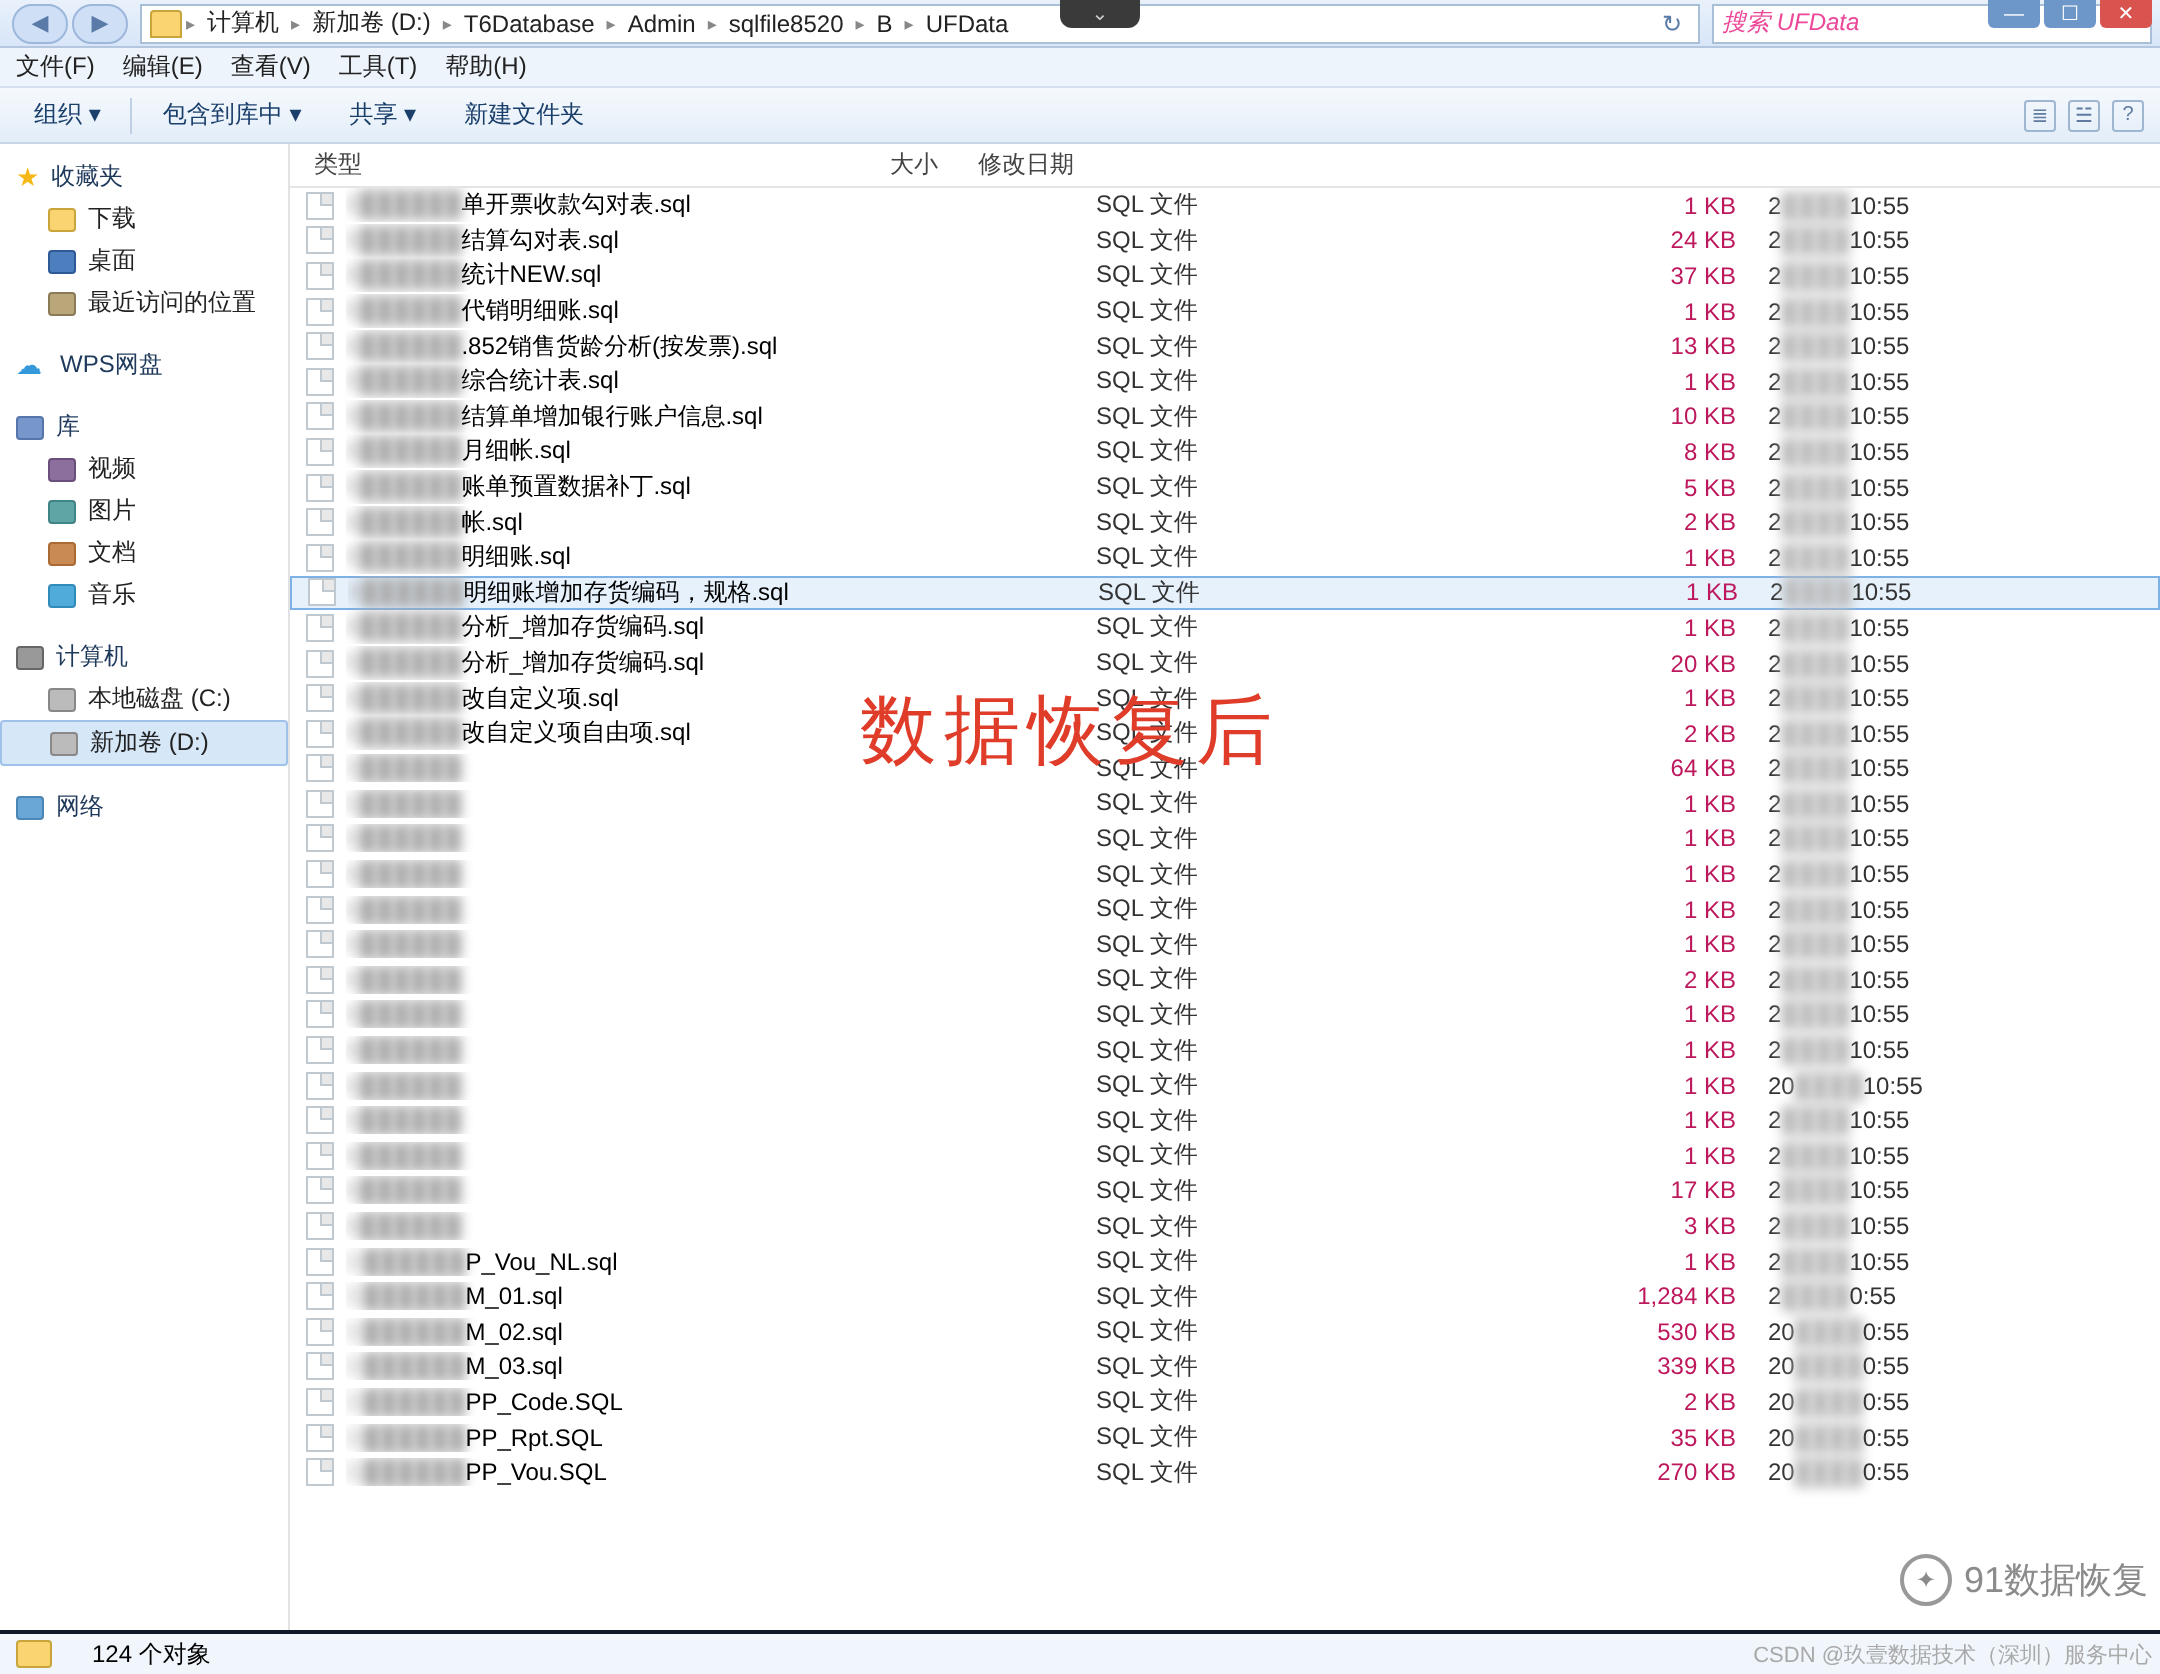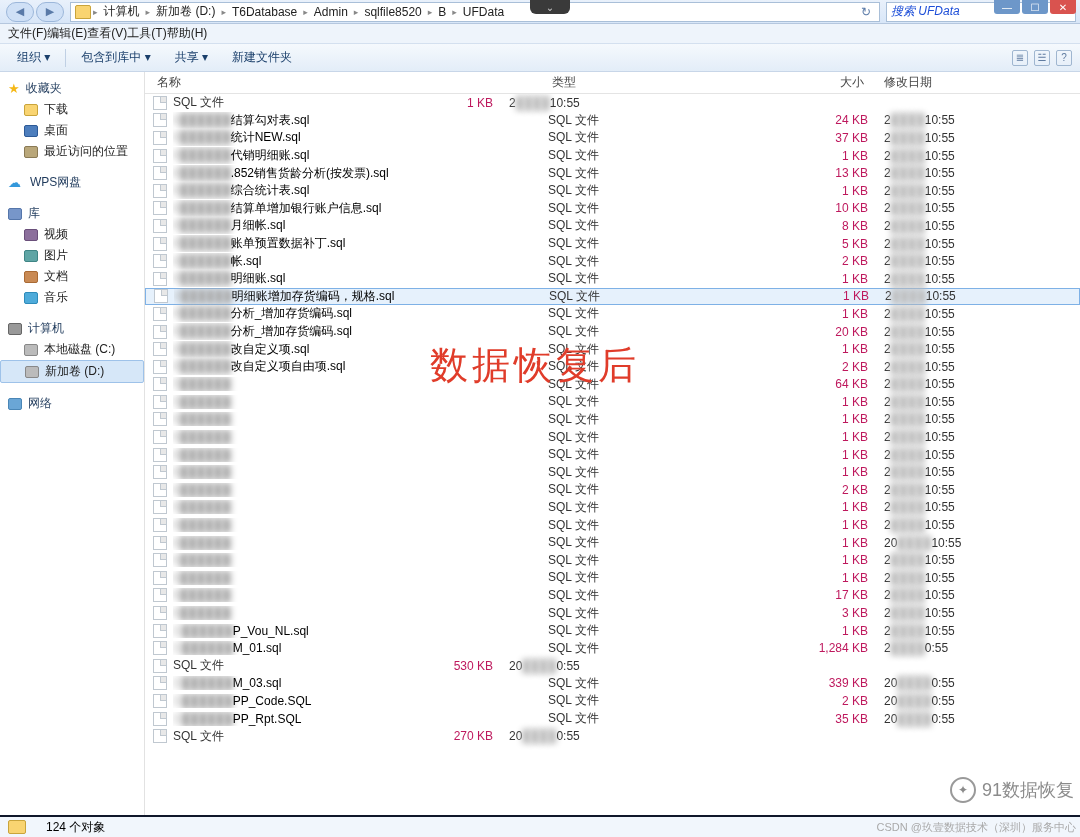--- a/index.html
+++ b/index.html
@@ -7,28 +7,28 @@
 
 
 .titlebar { height: 24px; background: linear-gradient(#e9f1fb,#d8e6f8); display: flex; align-items: center; border-bottom: 1px solid #b5c7de; }
 .nav-btns { display: flex; gap: 2px; margin-left: 6px; }
 .nav-btn { width: 28px; height: 20px; border-radius: 10px; background: #cfe0f6; border: 1px solid #9cb7da; display:flex; align-items:center; justify-content:center; color:#5a7aa8; font-size:11px; }
 .breadcrumb { flex:1; margin: 0 6px; height: 20px; background: #fff; border: 1px solid #a9bfd8; display:flex; align-items:center; padding:0 4px; gap:2px; overflow:hidden; }
 .bc-folder { width:16px; height:14px; background:#f9d471; border:1px solid #c9a43b; border-radius:2px 2px 0 0; }
 .bc-item { padding:0 4px; white-space:nowrap; color:#222; }
 .bc-sep { color:#888; font-size:9px; }
 .bc-refresh { margin-left:auto; color:#5a7aa8; padding:0 4px; }
-.searchbox { width: 190px; height:20px; background:#fff; border:1px solid #a9bfd8; margin-right:4px; display:flex; align-items:center; padding:0 4px; color:#1d4ed8; font-style:italic; }
+.searchbox { width: 220px; height:20px; background:#fff; border:1px solid #a9bfd8; margin-right:4px; display:flex; align-items:center; padding:0 4px; color:#ec4899; font-style:italic; }
 .dropdown-tab { position:absolute; left:530px; top:0; width:40px; height:14px; background:#3a3a3a; border-radius:0 0 6px 6px; display:flex; align-items:center; justify-content:center; color:#ccc; font-size:10px; }
 .win-ctrl { position:absolute; right:4px; top:0; display:flex; gap:2px; }
 .win-btn { width:26px; height:14px; border-radius:0 0 3px 3px; display:flex; align-items:center; justify-content:center; font-size:10px; color:#fff; }
 .win-min { background:#6d97c9; } .win-max { background:#6d97c9; } .win-close { background:#d9534f; }
 
 
-.menubar { height: 20px; background:#eef4fb; display:flex; align-items:center; padding:0 8px; border-bottom:1px solid #d4e0ef; }
+.menubar { height: 20px; background:#eef4fb; display:flex; align-items:center; gap:14px; padding:0 8px; border-bottom:1px solid #d4e0ef; }
 .menu-item { color:#222; }
 
 
 .toolbar { height: 28px; background: linear-gradient(#f5f9fd,#e3edf8); display:flex; align-items:center; gap:6px; padding:0 8px; border-bottom:1px solid #c8d6e8; }
 .tool-btn { padding:2px 8px; color:#1a3f6b; border:1px solid transparent; border-radius:3px; display:flex; align-items:center; gap:4px; }
 .tool-sep { width:1px; height:18px; background:#c0d0e4; }
 .tool-right { margin-left:auto; display:flex; gap:6px; }
 .tool-icon { width:16px; height:16px; border:1px solid #9fb6d0; border-radius:2px; display:flex; align-items:center; justify-content:center; color:#5f7ba0; font-size:10px; }
 
 
@@ -204,28 +204,28 @@
     <div class="nav-group">
       <div class="nav-header">
           <span class="small-icon ico-network"></span>
           <span>网络</span>
         </div>
     </div>
   </div>
 
   <div class="filepane">
     <div class="cols">
-      <div class="col col-name">名称</div>
       <div class="col col-type">类型</div>
       <div class="col col-size">大小</div>
       <div class="col col-date">修改日期</div>
     </div>
     <div class="rows" id="rows">
         <div class="row">
           <span class="ico-file"></span>
+          <span class="name"><span class="blurpfx">8██████</span>单开票收款勾对表.sql</span>
           <span class="type">SQL 文件</span>
           <span class="size">1 KB</span>
           <span class="date">2<span class="dateblur">████</span>10:55</span>
         </div>
         <div class="row">
           <span class="ico-file"></span>
           <span class="name"><span class="blurpfx">8██████</span>结算勾对表.sql</span>
           <span class="type">SQL 文件</span>
           <span class="size">24 KB</span>
           <span class="date">2<span class="dateblur">████</span>10:55</span>
@@ -435,20 +435,21 @@
         </div>
         <div class="row">
           <span class="ico-file"></span>
           <span class="name"><span class="blurpfx">D██████</span>M_01.sql</span>
           <span class="type">SQL 文件</span>
           <span class="size">1,284 KB</span>
           <span class="date">2<span class="dateblur">████</span>0:55</span>
         </div>
         <div class="row">
           <span class="ico-file"></span>
+          <span class="name"><span class="blurpfx">D██████</span>M_02.sql</span>
           <span class="type">SQL 文件</span>
           <span class="size">530 KB</span>
           <span class="date">20<span class="dateblur">████</span>0:55</span>
         </div>
         <div class="row">
           <span class="ico-file"></span>
           <span class="name"><span class="blurpfx">D██████</span>M_03.sql</span>
           <span class="type">SQL 文件</span>
           <span class="size">339 KB</span>
           <span class="date">20<span class="dateblur">████</span>0:55</span>
@@ -462,20 +463,21 @@
         </div>
         <div class="row">
           <span class="ico-file"></span>
           <span class="name"><span class="blurpfx">D██████</span>PP_Rpt.SQL</span>
           <span class="type">SQL 文件</span>
           <span class="size">35 KB</span>
           <span class="date">20<span class="dateblur">████</span>0:55</span>
         </div>
         <div class="row">
           <span class="ico-file"></span>
+          <span class="name"><span class="blurpfx">D██████</span>PP_Vou.SQL</span>
           <span class="type">SQL 文件</span>
           <span class="size">270 KB</span>
           <span class="date">20<span class="dateblur">████</span>0:55</span>
         </div>
       </div>
   </div>
 </div>
 
 <div class="statusbar">
   <span class="status-ico"></span>

